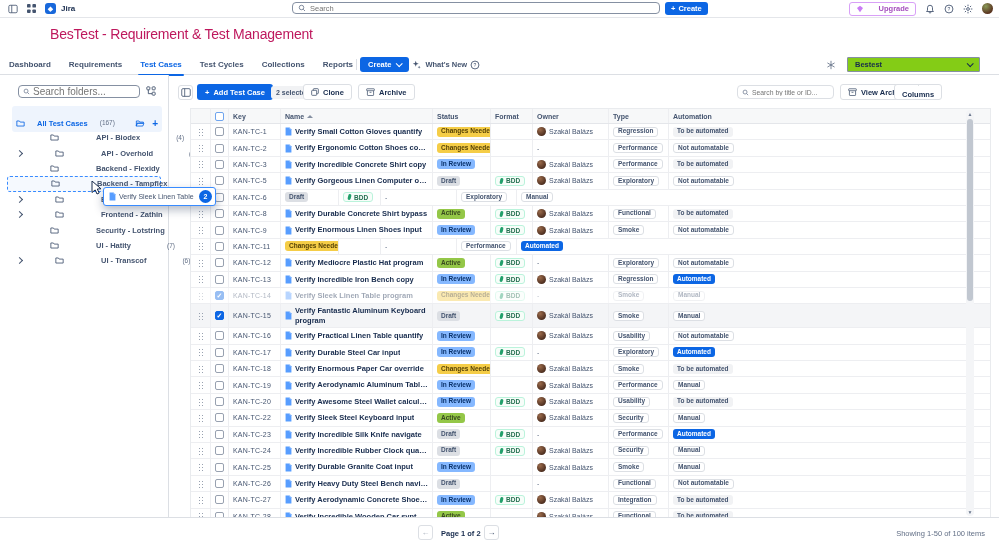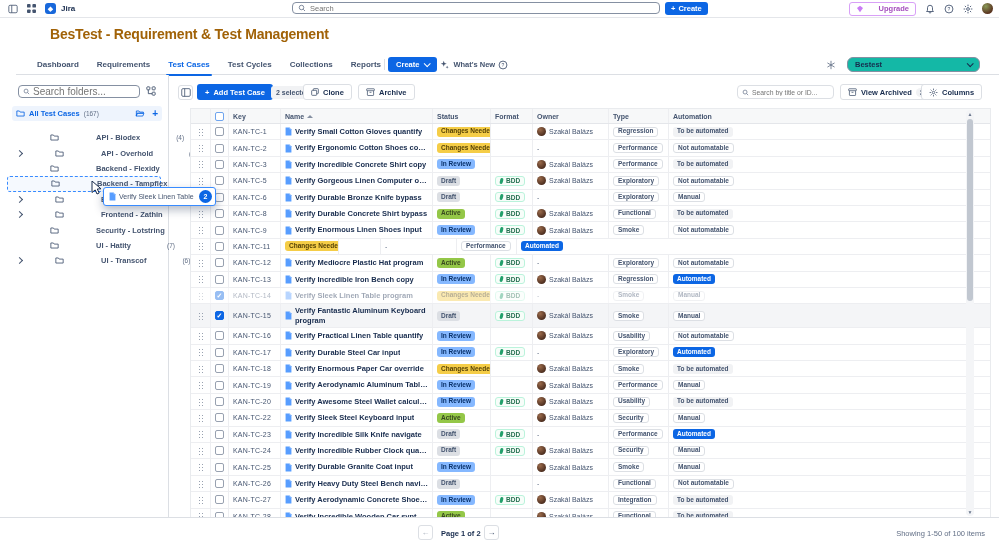--- a/index.html
+++ b/index.html
@@ -13,39 +13,39 @@
   .jira-logo{width:11px;height:11px;border-radius:3px;background:#1868DB;color:#fff;font-size:7px;display:flex;align-items:center;justify-content:center;}
   .tn-appname{font-size:8px;font-weight:bold;color:#172B4D;margin-left:-4px;}
   .tn-search{position:absolute;left:292px;top:2px;width:368px;height:12px;border:1px solid #8590A2;border-radius:4px;display:flex;align-items:center;padding:0 5px;gap:4px;box-sizing:border-box;background:#fff;}
   .tn-search input{border:0;width:100%;font-size:7.5px;color:#44546F;background:transparent;padding:0;}
   .tn-create{position:absolute;left:665px;top:2px;height:13px;background:#0C66E4;color:#fff;border-radius:3px;font-size:7.5px;font-weight:bold;display:flex;align-items:center;padding:0 6px;gap:3px;}
   .tn-right{position:absolute;right:6px;top:0;height:17px;display:flex;align-items:center;gap:9px;}
   .upgrade{display:flex;align-items:center;gap:15px;border:1px solid #D8A0F7;border-radius:3px;height:12px;padding:0 6px;color:#A54FBE;font-size:7.5px;font-weight:bold;}
   .avatar{width:11px;height:11px;border-radius:50%;background:radial-gradient(circle at 35% 30%,#8a9a58,#5a3420 70%);}
 
   
-  .page-title{position:absolute;left:18px;top:26px;font-size:14px;font-weight:bold;color:#a16207;letter-spacing:-.2px;padding-left:32px;}
-  .tabbar{position:absolute;top:55px;left:16px;right:0;height:20px;border-bottom:1px solid #DCDFE4;display:flex;align-items:center;padding:0 19px 0 21px;gap:3px;box-sizing:border-box;}
+  .page-title{position:absolute;left:18px;top:26px;font-size:14px;font-weight:normal;color:#be185d;letter-spacing:-.2px;padding-left:32px;}
+  .tabbar{position:absolute;top:55px;left:0;right:0;height:20px;border-bottom:1px solid #DCDFE4;display:flex;align-items:center;padding:0 19px 0 9px;gap:3px;box-sizing:border-box;}
   .tab{font-size:8px;font-weight:bold;color:#44546F;height:20px;display:flex;align-items:center;position:relative;cursor:pointer;}
   .tab.active{color:#0C66E4;}
   .tab.active::after{content:"";position:absolute;left:-2px;right:-2px;bottom:-1px;height:2px;background:#0C66E4;border-radius:1px;}
   .vdiv{width:1px;height:11px;background:#DCDFE4;}
   .hd-create{height:15px;background:#0C66E4;color:#fff;border-radius:3px;font-size:7.5px;font-weight:bold;display:flex;align-items:center;padding:0 8px;gap:5px;}
   .whatsnew{display:flex;align-items:center;gap:4px;font-size:7.5px;font-weight:bold;color:#44546F;}
   .spacer{flex:1;}
-  .proj-select{display:flex;align-items:center;border:1px solid #8590A2;border-radius:6px;height:15px;padding:0 7px;width:133px;box-sizing:border-box;font-size:7.5px;font-weight:bold;color:#172B4D;background:#14b8a6;}
+  .proj-select{display:flex;align-items:center;border:1px solid #8590A2;border-radius:1px;height:15px;padding:0 7px;width:133px;box-sizing:border-box;font-size:7.5px;font-weight:bold;color:#172B4D;background:#84cc16;}
   .chev-dn{width:4px;height:4px;border-right:1px solid currentColor;border-bottom:1px solid currentColor;transform:rotate(45deg) translateY(-1px);}
   .chev-rt{width:4px;height:4px;border-right:1px solid #44546F;border-bottom:1px solid #44546F;transform:rotate(-45deg);flex:none;}
 
   
   .sidebar{position:absolute;left:0;top:75px;width:168px;bottom:41px;border-right:1px solid #DCDFE4;background:#fff;}
   .sb-search{position:absolute;left:18px;top:10px;width:122px;height:13px;border:1px solid #8590A2;border-radius:4px;display:flex;align-items:center;gap:3px;padding:0 4px;box-sizing:border-box;}
   .sb-search input{border:0;width:100%;font-size:10px;color:#44546F;padding:0;background:transparent;}
   .sb-tree-btn{position:absolute;left:146px;top:11px;}
-  .sb-root{position:absolute;left:12px;top:31px;right:6px;height:15px;display:flex;align-items:center;gap:4px;background:rgba(12,102,228,.07);border-radius:3px;padding:0 4px;box-sizing:border-box;}
+  .sb-root{position:absolute;left:12px;top:31px;right:6px;height:15px;display:flex;align-items:flex-start;gap:12px;background:rgba(12,102,228,.07);border-radius:3px;padding:13px 4px;box-sizing:border-box;}
   .sb-root-label{font-size:7.5px;font-weight:bold;color:#0C66E4;}
   .sb-count{font-size:6.5px;color:#626F86;}
   .sb-root-icons{margin-left:auto;display:flex;align-items:center;gap:7px;color:#0C66E4;}
   .sb-plus{font-size:10px;font-weight:bold;color:#0C66E4;line-height:8px;}
   .folderlist{position:absolute;left:0;top:55px;right:0;}
   .folder{height:15.4px;display:flex;align-items:center;padding-left:17px;box-sizing:border-box;gap:33px;}
   .folder .chslot{width:9px;display:flex;}
   .folder .lbl{font-size:7.5px;font-weight:bold;color:#44546F;margin-left:4px;white-space:nowrap;}
   .folder .cnt{font-size:6.5px;color:#626F86;margin-left:3px;}
   .folder.drop{border:1px dashed #388BFF;border-radius:3px;margin:0 7px 0 7px;padding-left:10px;background:rgba(12,102,228,.04);}
@@ -61,21 +61,21 @@
   .tb-panelbtn{position:absolute;left:2px;top:10px;width:15px;height:15px;border:1px solid #DCDFE4;border-radius:3px;display:flex;align-items:center;justify-content:center;box-sizing:border-box;}
   .btn-primary{position:absolute;left:21px;top:9px;height:16px;background:#0C66E4;color:#fff;border-radius:3px;font-size:7.5px;font-weight:bold;display:flex;align-items:center;gap:4px;padding:0 8px;}
   .sel-badge{position:absolute;left:95px;top:11px;background:#F1F2F4;border-radius:3px;font-size:7px;font-weight:bold;color:#44546F;padding:3px 5px;}
   .btn{height:16px;background:#fff;border:1px solid #DCDFE4;border-radius:3px;font-size:7.5px;font-weight:bold;color:#172B4D;display:flex;align-items:center;gap:4px;padding:0 7px;box-sizing:border-box;}
   .tb-clone{position:absolute;left:127px;top:9px;}
   .tb-archive{position:absolute;left:182px;top:9px;}
   .tb-search{position:absolute;left:561px;top:10px;width:97px;height:14px;border:1px solid #DCDFE4;border-radius:4px;display:flex;align-items:center;gap:3px;padding:0 4px;box-sizing:border-box;}
   .tb-search input{border:0;width:100%;font-size:6.8px;color:#626F86;padding:0;background:transparent;}
   .tb-viewarch{position:absolute;left:664px;top:9px;}
   .count-badge{background:#F1F2F4;border-radius:6px;font-size:6.5px;font-weight:bold;color:#44546F;padding:1px 4px;}
-  .tb-columns{position:absolute;left:745px;top:9px;}
+  .tb-columns{position:absolute;left:718px;top:9px;flex-direction:column;}
 
   
   .table{position:absolute;left:14px;top:33px;width:801px;border:1px solid #E9EBEE;box-sizing:border-box;background:#fff;}
   .thead{display:flex;align-items:center;height:14px;background:#F7F8F9;border-bottom:1px solid #E4E6EA;font-size:7px;font-weight:bold;color:#44546F;}
   .cell{height:100%;display:flex;align-items:center;padding:0 4px;box-sizing:border-box;border-right:1px solid #EDEEF1;overflow:hidden;flex:none;}
   .c-handle{width:20px;justify-content:center;padding:0;}
   .c-check{width:18px;justify-content:center;padding:0;}
   .c-key{width:52px;}
   .c-name{width:152px;}
   .c-status{width:58px;}
@@ -631,29 +631,20 @@
           <div class="trow">
     <div class="cell c-handle">
               <span class="dots"></span>
             </div>
     <div class="cell c-check">
               <span class="cb"></span>
             </div>
     <div class="cell c-key">
               <span class="key-text">KAN-TC-6</span>
             </div>
-    <div class="cell c-name">
-              <span class="icn">
-                <svg width="7" height="9" viewBox="0 0 12 14">
-                  <path d="M1 0h7l3 3v11H1z" fill="#579DFF"></path>
-                  <path d="M8 0l3 3H8z" fill="#CCE0FF"></path>
-                </svg>
-              </span>
-              <span class="name-text">Verify Durable Bronze Knife bypass</span>
-            </div>
     <div class="cell c-status">
               <span class="pill st-neutral">Draft</span>
             </div>
     <div class="cell c-format">
               <span class="bdd"><span class="gherkin"></span>BDD</span>
             </div>
     <div class="cell c-owner">
               <span class="dash">-</span>
             </div>
     <div class="cell c-type">

